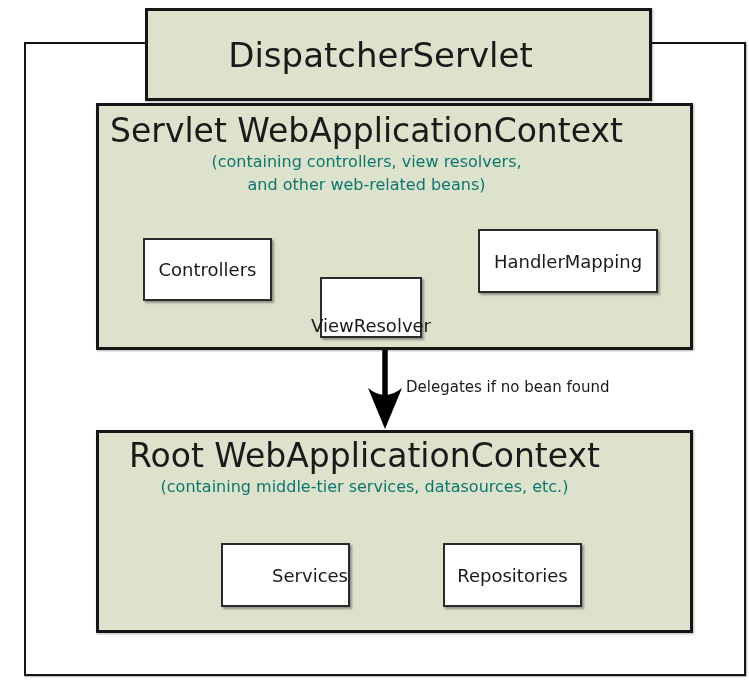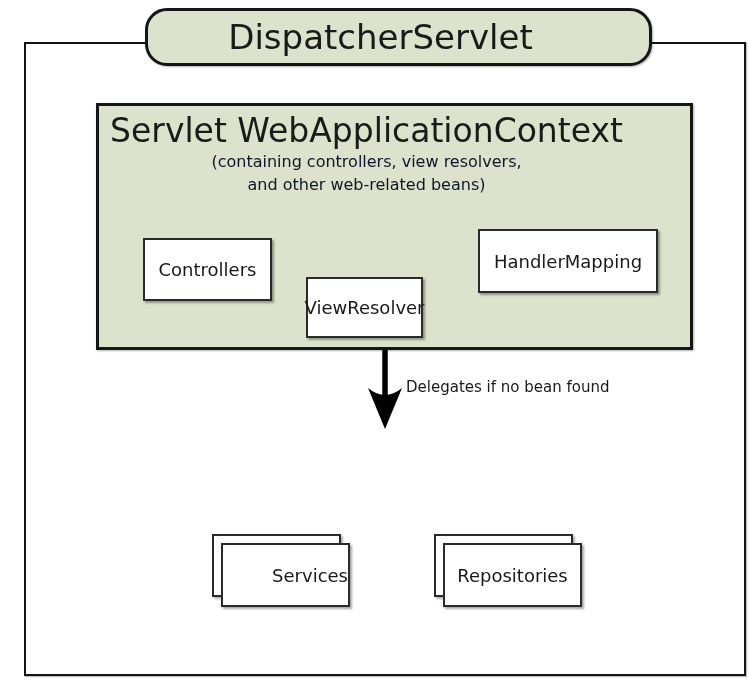--- a/index.html
+++ b/index.html
@@ -24,24 +24,23 @@
   
   .green-box {
     position: absolute;
     background: #dce2cb;
     border: 3px solid #161616;
     box-sizing: border-box;
     box-shadow: 1px 1px 2px rgba(0,0,0,0.3);
   }
   .dispatcher-box {
     left: 145px; top: 8px;
-    width: 507px; height: 58px;
+    width: 507px; height: 93px;
     display: flex; align-items: center; justify-content: center;
     z-index: 5;
-    border-radius: 22px;
   }
   .dispatcher-box .title {
     font-size: 34px;
     line-height: 1;
     transform: translateX(-18px);
     white-space: nowrap;
   }
   .servlet-box { left: 96px; top: 103px; width: 597px; height: 247px; z-index: 2; padding-left: 12px; }
   .root-box    { left: 96px; top: 430px; width: 597px; height: 203px; z-index: 2; }
 
@@ -49,21 +48,21 @@
   .servlet-box .ctx-header { transform: translateX(-34px); padding-top: 6px; }
   .root-box    .ctx-header { transform: translateX(-30px); padding-top: 4px; }
   .ctx-title {
     font-size: 33px;
     line-height: 1.15;
     white-space: nowrap;
   }
   .ctx-subtitle {
     font-size: 16px;
     line-height: 1.45;
-    color: #0f172a;
+    color: #0f766e;
     white-space: nowrap;
   }
 
   
   .bean, .bean-back {
     position: absolute;
     background: #ffffff;
     border: 2px solid #2a2a2a;
     box-sizing: border-box;
   }
@@ -75,21 +74,21 @@
     z-index: 2;
   }
   .bean-back {
     box-shadow: 2px 2px 2px rgba(0,0,0,0.3);
     z-index: 1;
   }
 
   
   .controllers-back   { left: 134px; top: 228px; width: 129px; height: 62px; }
   .controllers-front  { left: 143px; top: 238px; width: 129px; height: 63px; }
-  .viewresolver-box   { left: 306px; top: 277px; width: 117px; height: 61px; }
+  .viewresolver-box   { left: 320px; top: 277px; width: 102px; height: 61px; align-items: flex-end; }
   .handlermapping-box { left: 478px; top: 229px; width: 180px; height: 64px; text-align: right; }
   .services-back      { left: 212px; top: 534px; width: 129px; height: 63px; }
   .services-front     { left: 221px; top: 543px; width: 129px; height: 64px; justify-content: flex-end; }
   .repositories-back  { left: 434px; top: 534px; width: 139px; height: 63px; }
   .repositories-front { left: 443px; top: 543px; width: 139px; height: 64px; }
 
   
   .delegate-arrow {
     position: absolute;
     left: 363px; top: 350px;
@@ -135,20 +134,26 @@
   <div class="bean handlermapping-box">
     <span>HandlerMapping</span>
   </div>
 
   <svg class="delegate-arrow" viewBox="0 0 44 80" xmlns="http://www.w3.org/2000/svg">
     <line x1="22" y1="0" x2="22" y2="46" stroke="#000000" stroke-width="5.5"></line>
     <path d="M22,79 L5,38 Q22,52 39,38 Z" fill="#000000"></path>
   </svg>
   <div class="delegate-label">Delegates if no bean found</div>
 
+  <div class="green-box root-box">
+    <div class="ctx-header">
+      <div class="ctx-title">Root WebApplicationContext</div>
+      <div class="ctx-subtitle">(containing middle-tier services, datasources, etc.)</div>
+    </div>
+  </div>
 
   <div class="bean-back services-back"></div>
   <div class="bean services-front">
     <span>Services</span>
   </div>
 
   <div class="bean-back repositories-back"></div>
   <div class="bean repositories-front">
     <span>Repositories</span>
   </div>

